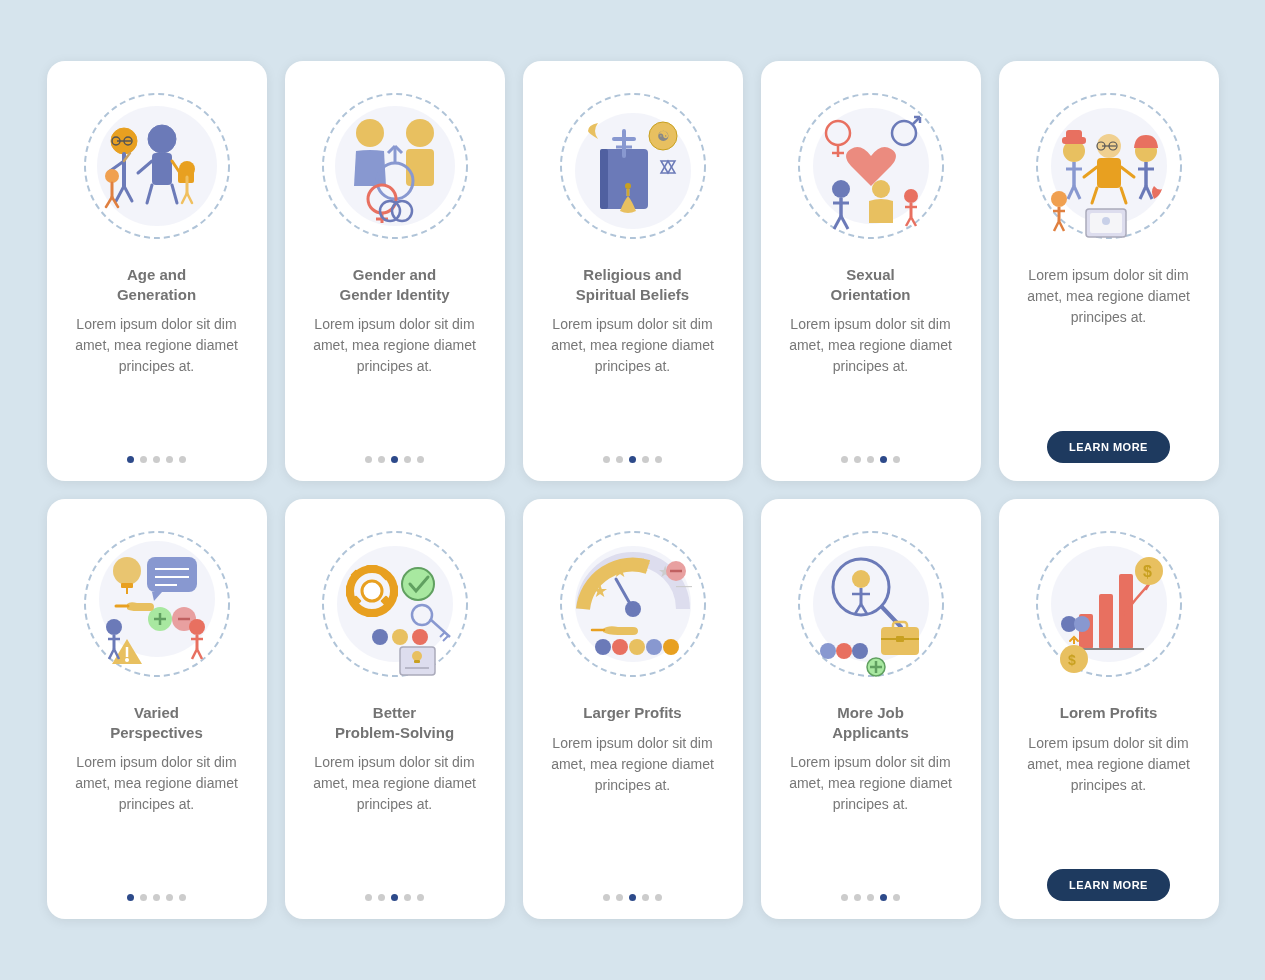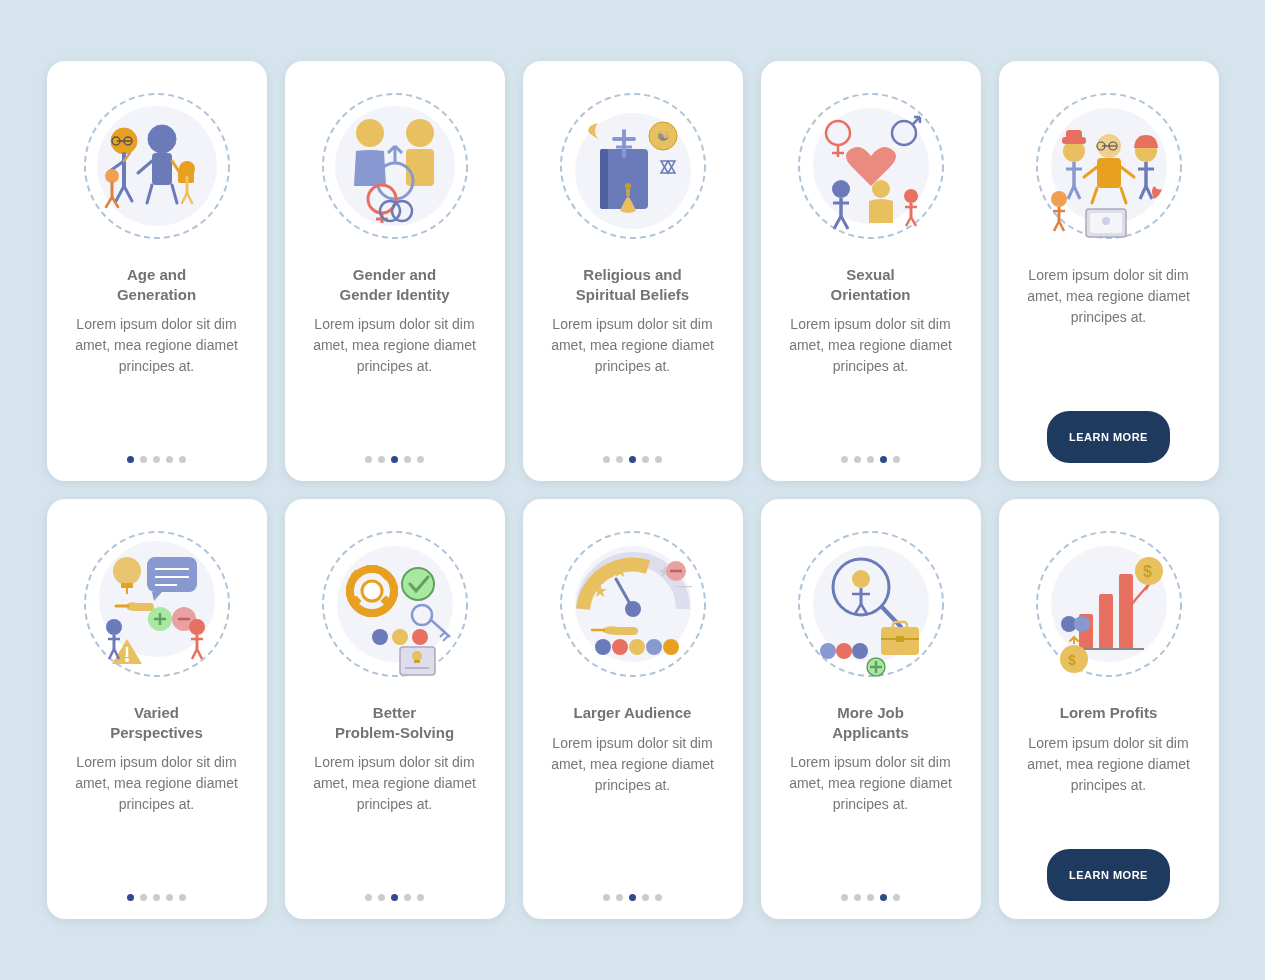--- a/index.html
+++ b/index.html
@@ -70,21 +70,21 @@
     }
     .dot.active {
       background: #2d4a8a;
     }
     .learn-more-btn {
       margin-top: 14px;
       background: #1e3a5f;
       color: #fff;
       border: none;
       border-radius: 22px;
-      padding: 20px 22px;
+      padding: 10px 22px;
       font-size: 11px;
       font-weight: 700;
       cursor: pointer;
       letter-spacing: 0.5px;
     }
     .dashed-circle {
       fill: none;
       stroke: #b0c4d8;
       stroke-width: 2;
       stroke-dasharray: 6 4;
@@ -435,21 +435,21 @@
         <circle cx="55" cy="128" r="8" fill="#6b7ab8"></circle>
         <circle cx="72" cy="128" r="8" fill="#e87060"></circle>
         <circle cx="89" cy="128" r="8" fill="#e8c060"></circle>
         <circle cx="106" cy="128" r="8" fill="#8898d0"></circle>
         <circle cx="123" cy="128" r="8" fill="#e8a020"></circle>
 
         <path d="M55 110 Q60 106 70 108 L85 108 Q90 108 90 112 Q90 116 85 116 L70 116 Q60 116 55 113Z" fill="#e8c060"></path>
         <line x1="56" y1="111" x2="44" y2="111" stroke="#e8a020" stroke-width="2.5" stroke-linecap="round"></line>
       </svg>
     </div>
-    <div class="card-title">Larger Audience</div>
+    <div class="card-title">Larger Profits</div>
     <div class="card-text">Lorem ipsum dolor sit dim amet, mea regione diamet principes at.</div>
     <div class="card-dots">
       <div class="dot"></div>
       <div class="dot"></div>
       <div class="dot active"></div>
       <div class="dot"></div>
       <div class="dot"></div>
     </div>
   </div>
 

